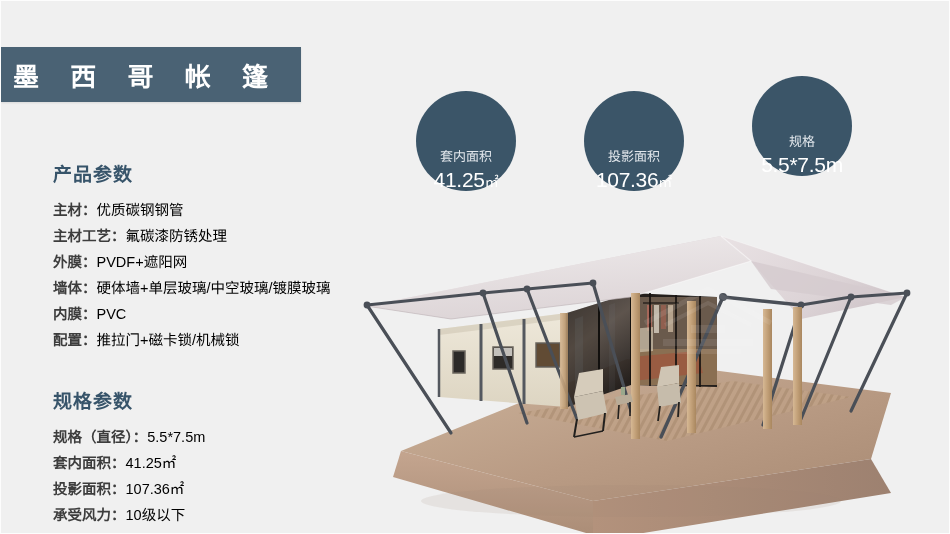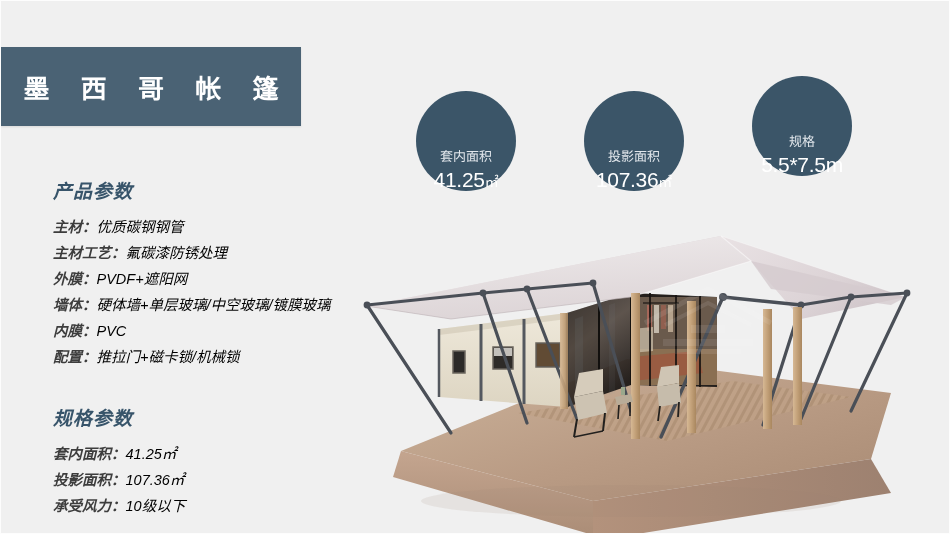--- a/index.html
+++ b/index.html
@@ -24,43 +24,42 @@
     box-sizing: border-box;
     overflow: hidden;
   }
 
   
   .title-banner {
     position: absolute;
     left: 0;
     top: 46px;
     width: 300px;
-    height: 79px;
+    height: 55px;
     background: #4a6274;
     display: flex;
     align-items: center;
-    justify-content: center;
+    justify-content: flex-start;
     box-shadow: 0 1px 2px rgba(0,0,0,0.10);
   }
   .title-banner .title-text {
     color: #ffffff;
     font-size: 26px;
     font-weight: bold;
     letter-spacing: 12px;
     text-indent: 12px;
     white-space: nowrap;
   }
 
   
   .spec-column {
     position: absolute;
     left: 52px;
-    top: 181px;
+    top: 164px;
     width: 330px;
-    font-style: italic;
   }
   .section-heading {
     color: #37546a;
     font-size: 19px;
     font-weight: bold;
     letter-spacing: 1px;
     margin: 0 0 11px 0;
     line-height: 1.1;
   }
   .section-block + .section-block {
@@ -170,20 +169,23 @@
         <span class="spec-label">内膜：</span><span class="spec-value">PVC</span>
       </div>
       <div class="spec-row">
         <span class="spec-label">配置：</span><span class="spec-value">推拉门+磁卡锁/机械锁</span>
       </div>
     </div>
 
     <div class="section-block">
       <h2 class="section-heading">规格参数</h2>
       <div class="spec-row">
+        <span class="spec-label">规格（直径）：</span><span class="spec-value">5.5*7.5m</span>
+      </div>
+      <div class="spec-row">
         <span class="spec-label">套内面积：</span><span class="spec-value">41.25㎡</span>
       </div>
       <div class="spec-row">
         <span class="spec-label">投影面积：</span><span class="spec-value">107.36㎡</span>
       </div>
       <div class="spec-row">
         <span class="spec-label">承受风力：</span><span class="spec-value">10级以下</span>
       </div>
     </div>
 

